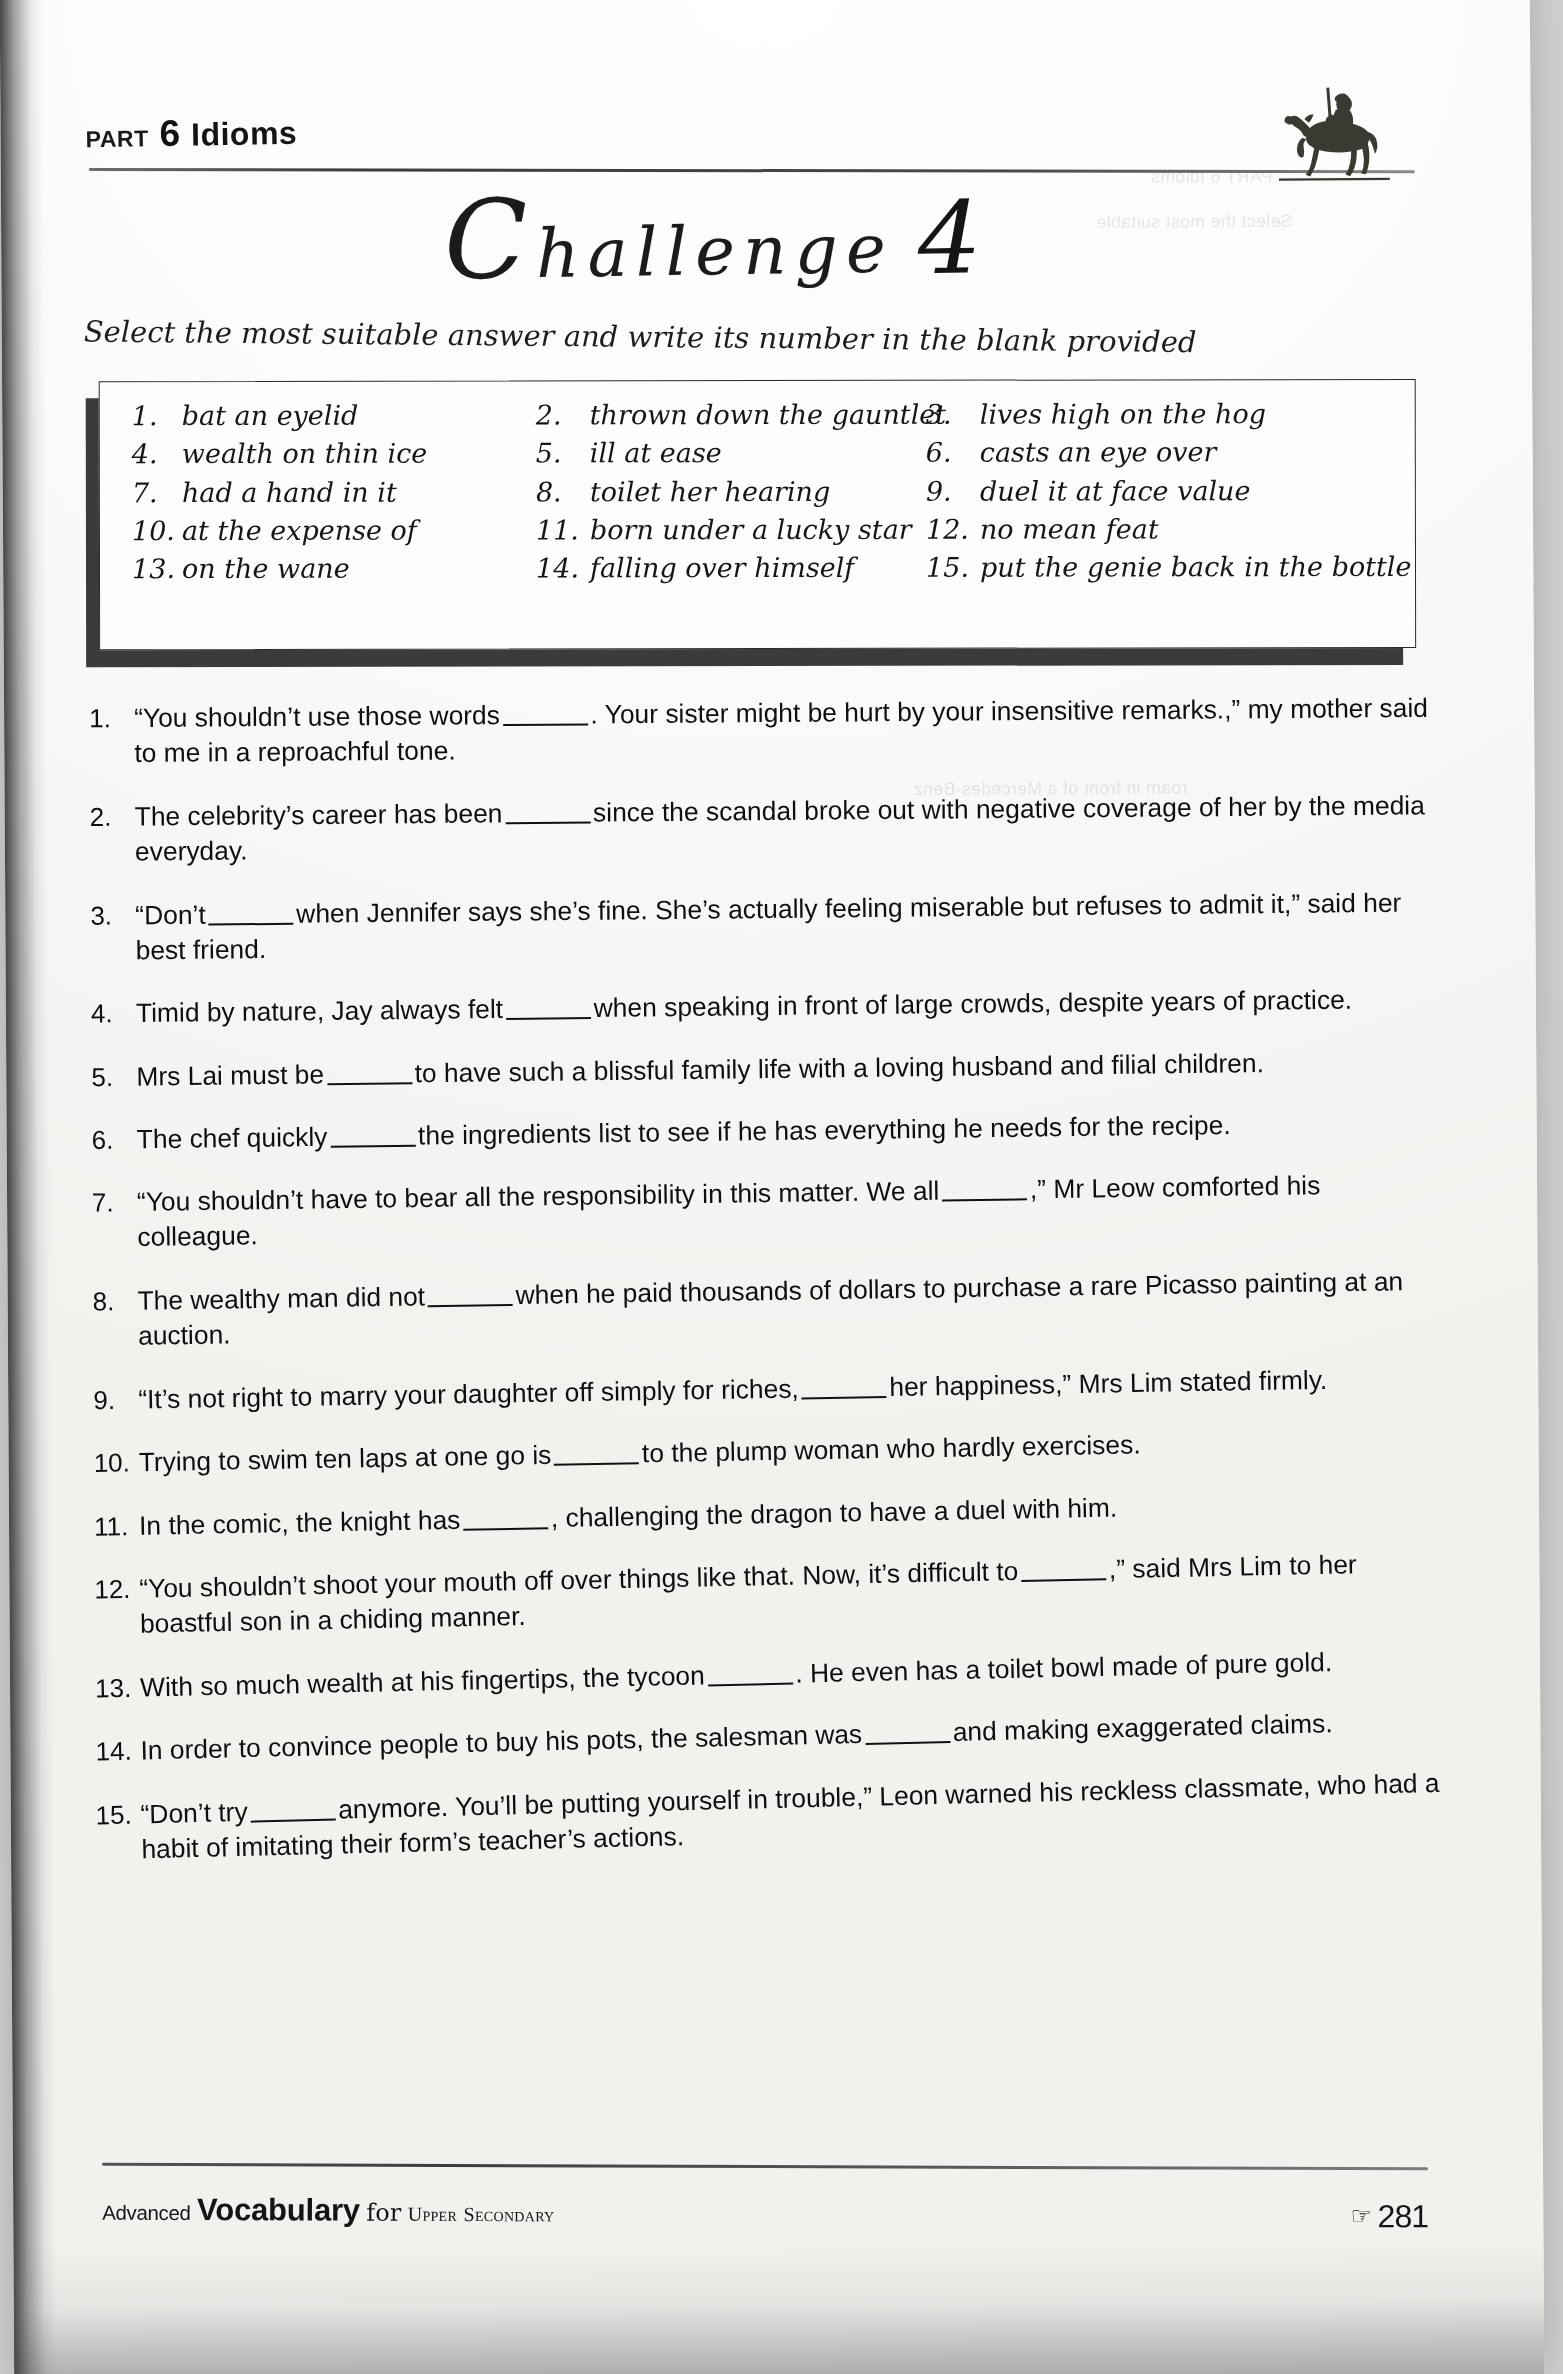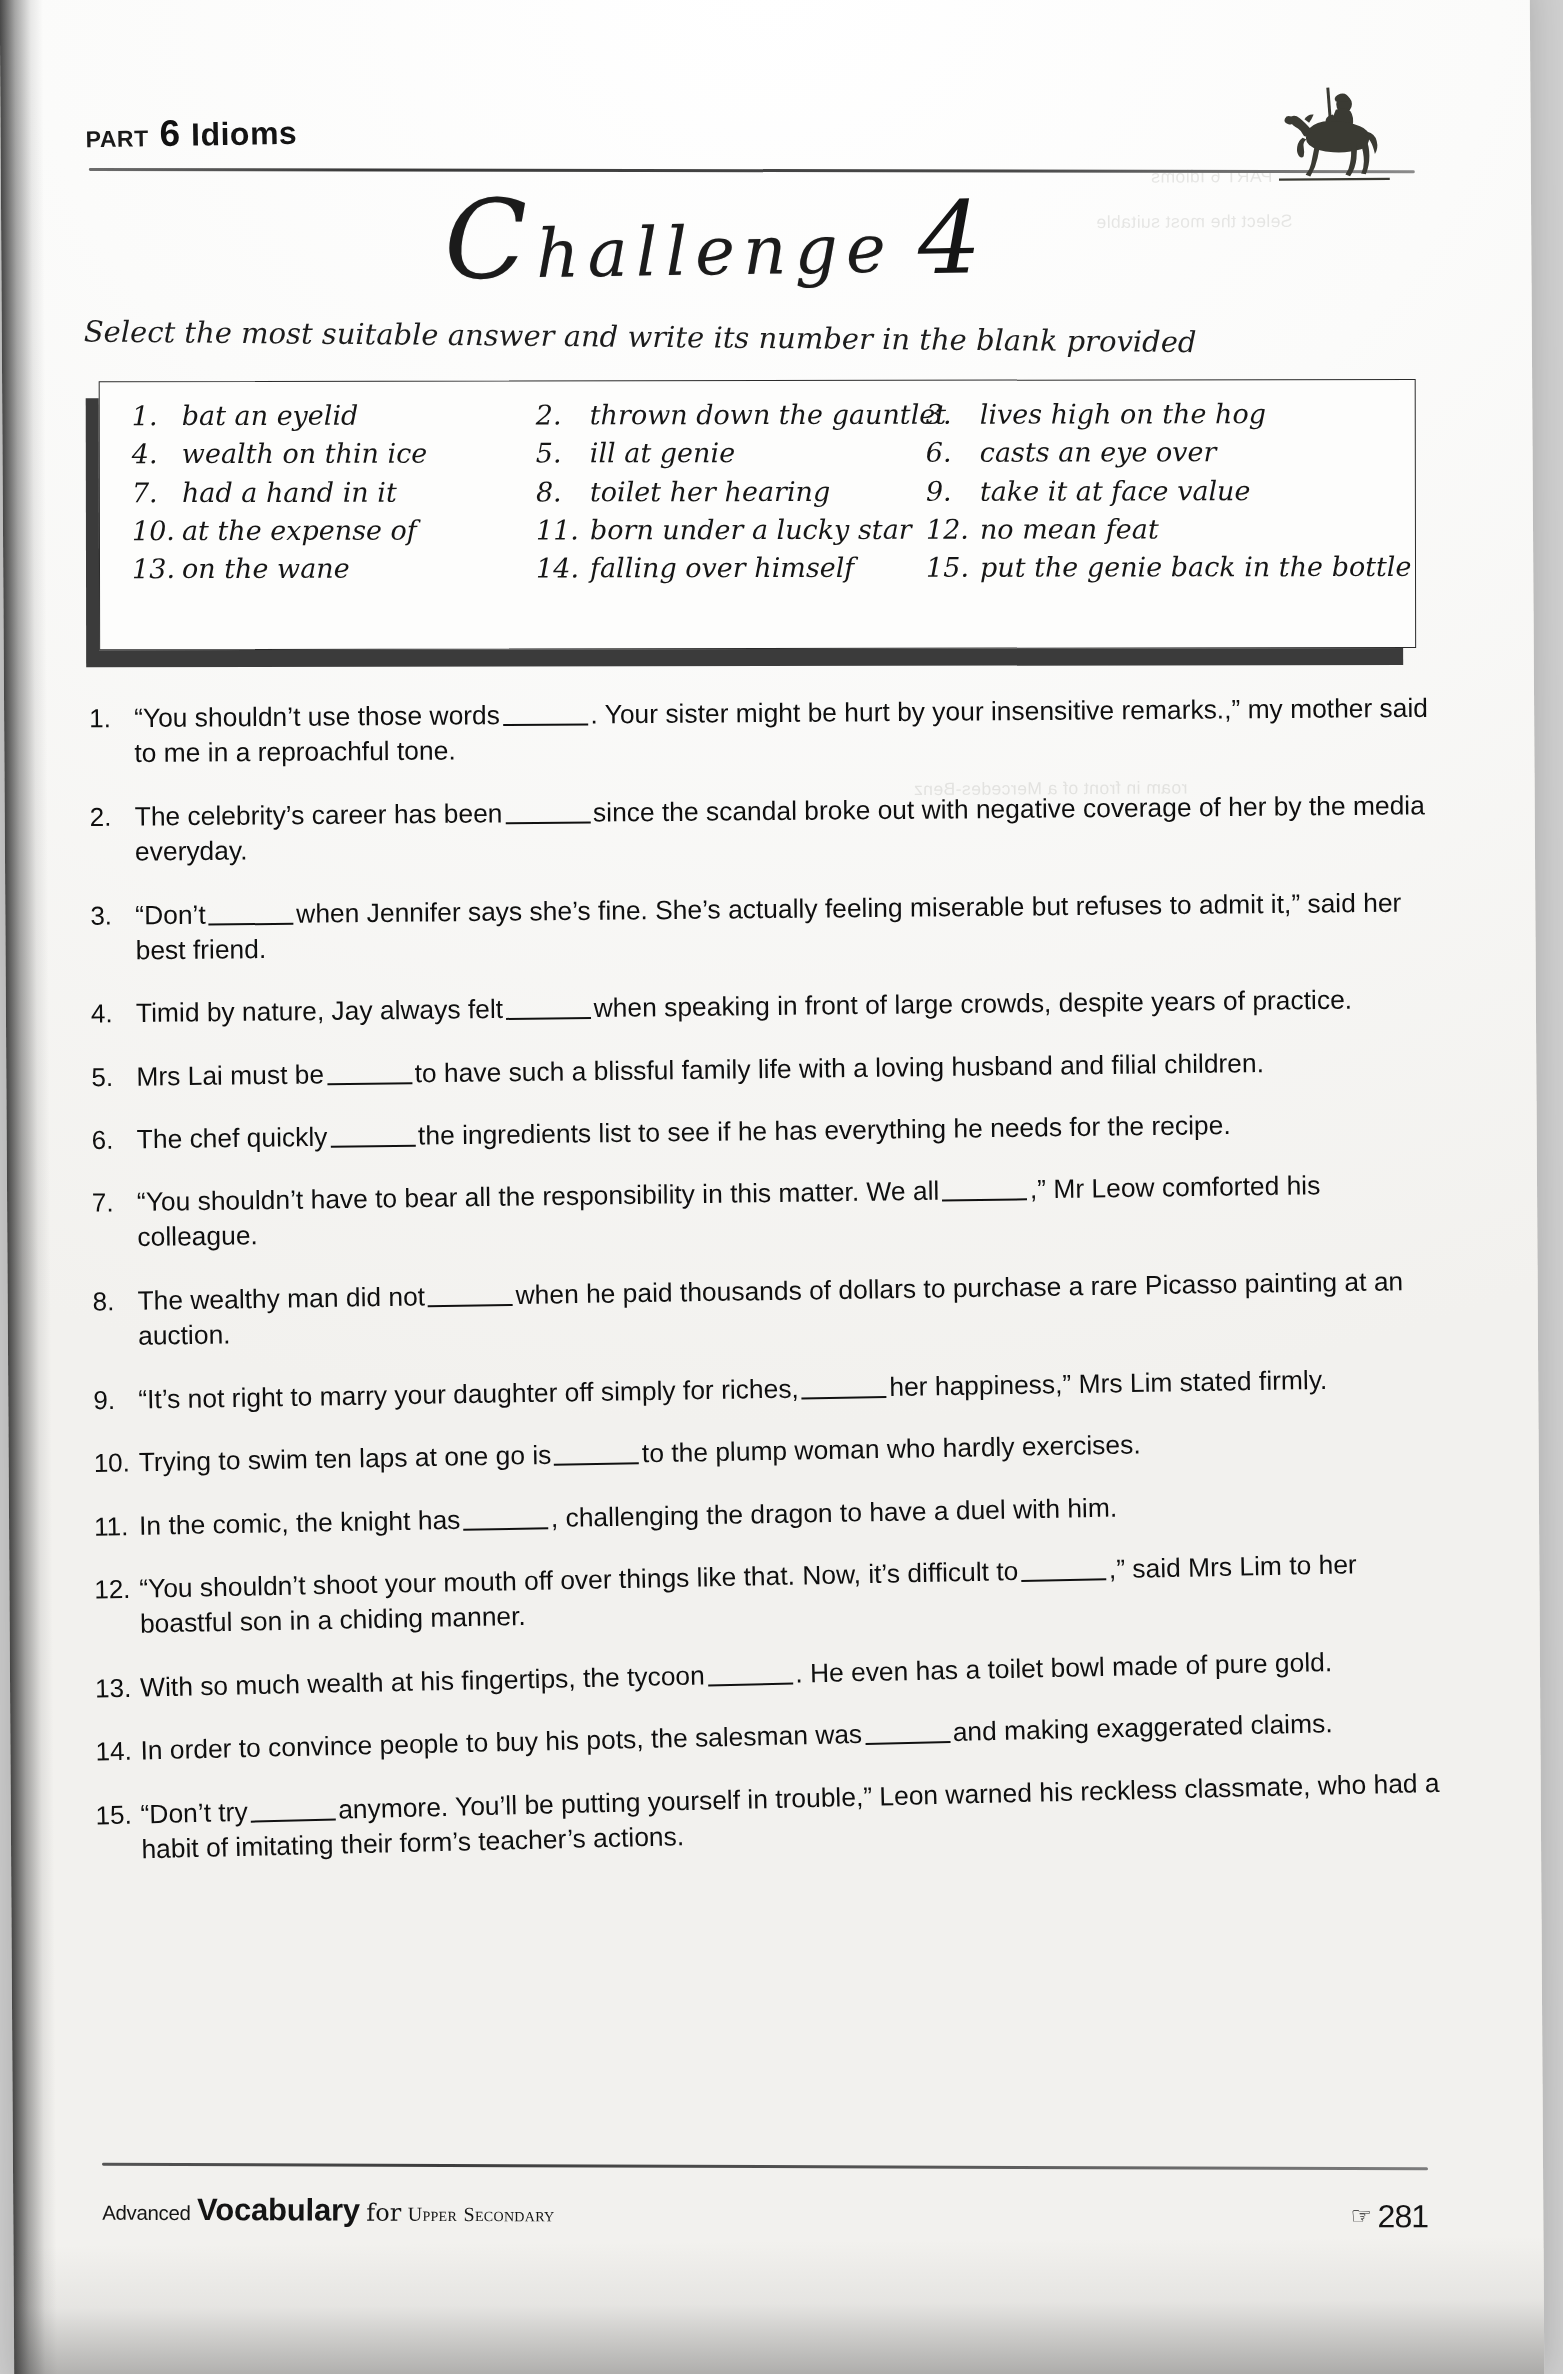--- a/index.html
+++ b/index.html
@@ -389,21 +389,21 @@
                 </div>
             </div>
 
             <div class="idiom-col" id="idiom-col-2">
               <div class="idiom-item">
                   <span class="idiom-num">2.</span>
                   <span class="idiom-label">thrown down the gauntlet</span>
                 </div>
               <div class="idiom-item">
                   <span class="idiom-num">5.</span>
-                  <span class="idiom-label">ill at genie</span>
+                  <span class="idiom-label">ill at ease</span>
                 </div>
               <div class="idiom-item">
                   <span class="idiom-num">8.</span>
                   <span class="idiom-label">toilet her hearing</span>
                 </div>
               <div class="idiom-item">
                   <span class="idiom-num">11.</span>
                   <span class="idiom-label">born under a lucky star</span>
                 </div>
               <div class="idiom-item">
@@ -416,21 +416,21 @@
               <div class="idiom-item">
                   <span class="idiom-num">3.</span>
                   <span class="idiom-label">lives high on the hog</span>
                 </div>
               <div class="idiom-item">
                   <span class="idiom-num">6.</span>
                   <span class="idiom-label">casts an eye over</span>
                 </div>
               <div class="idiom-item">
                   <span class="idiom-num">9.</span>
-                  <span class="idiom-label">take it at face value</span>
+                  <span class="idiom-label">duel it at face value</span>
                 </div>
               <div class="idiom-item">
                   <span class="idiom-num">12.</span>
                   <span class="idiom-label">no mean feat</span>
                 </div>
               <div class="idiom-item">
                   <span class="idiom-num">15.</span>
                   <span class="idiom-label">put the genie back in the bottle</span>
                 </div>
             </div>

